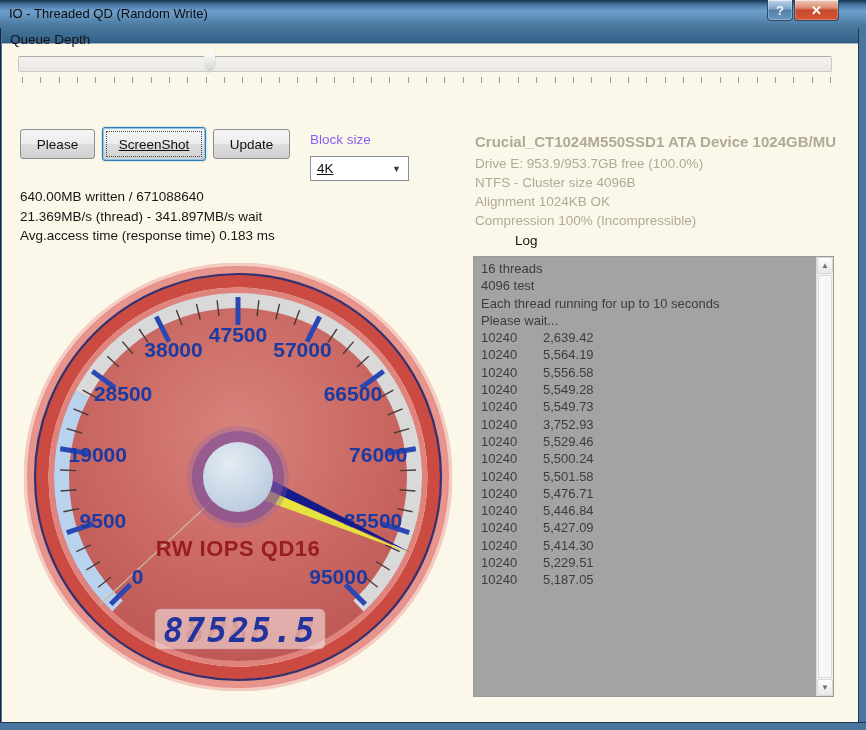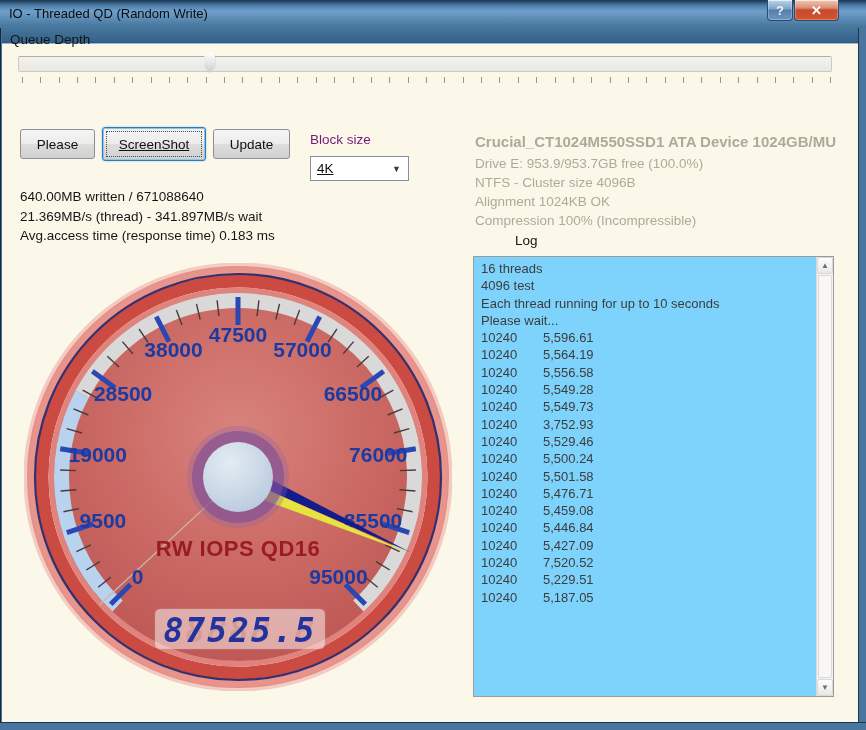--- a/index.html
+++ b/index.html
@@ -58,40 +58,40 @@
     background:linear-gradient(180deg,#f5f5f5 0%,#ececec 49%,#dedede 50%,#d0d0d0 100%);
     border:1px solid #8e8e8e; border-radius:3px; font-size:13.5px; color:#101010;
   }
   #btn-start  { left:20px;  top:129px; width:75px; }
   #btn-update { left:213px; top:129px; width:77px; }
   #btn-screenshot {
     left:102px; top:127px; width:104px; height:34px;
     border:1px solid #2f7cb5; box-shadow:inset 0 0 0 1px #8ec5e8, 0 0 2px #7ab8de;text-decoration:underline;
   }
   .focus-dots { position:absolute; inset:3px; border:1px dotted #4a4a4a; pointer-events:none; }
-  .bs-label { position:absolute; left:310px; top:132px; font-size:13.5px; color:#701a75; }
+  .bs-label { position:absolute; left:310px; top:132px; font-size:13.5px; color:#8b5cf6; }
   .combo {
     position:absolute; left:310px; top:156px; width:99px; height:25px;
     background:#ffffff; border:1px solid #87909a; display:flex; align-items:center;
     font-size:13.5px; color:#101010;
   }
   .combo-value { padding-left:6px;text-decoration:underline; }
   .combo-arrow { margin-left:auto; margin-right:7px; font-size:9px; color:#3a3a3a; }
 
   
   .stats { position:absolute; left:20px; top:187px; font-size:13.5px; line-height:19.5px; color:#161616; }
   .device { position:absolute; left:475px; top:133px; width:381px; overflow:hidden; white-space:nowrap; color:#afa998; }
   .device-title { font-weight:bold; font-size:15px; margin-bottom:4px; }
   .device-line { font-size:13.5px; line-height:19px; }
 
   
   .log-label { position:absolute; left:475px; top:233px; font-size:13.5px; color:#141414;margin-left:40px; }
   .logbox {
     position:absolute; left:473px; top:256px; width:361px; height:441px;
-    background:#7dd3fc; border:1px solid #9b9b9b;
+    background:#a3a3a3; border:1px solid #9b9b9b;
   }
   .log-content {
     position:absolute; left:0; top:3px; right:18px; bottom:0; padding-left:7px;
     font-size:13px; line-height:17.3px; color:#3d3d3d; overflow:hidden; white-space:nowrap;
   }
   .log-col1 { display:inline-block; width:62px; }
   .scrollbar { position:absolute; right:0; top:0; width:17px; height:100%; background:#f3f2f0; border-left:1px solid #dcdcdc; }
   .scroll-btn {
     position:absolute; left:0; width:16px; height:17px; display:flex; align-items:center; justify-content:center;
     font-size:8px; color:#6e6e6e; background:linear-gradient(180deg,#fdfdfd,#e9e8e6);
@@ -200,34 +200,33 @@
   <div class="device-line">Compression 100% (Incompressible)</div>
 </div>
 
 <div class="log-label">Log</div>
 <div class="logbox">
   <div class="log-content" id="log-content">
       <div>16 threads</div>
       <div>4096 test</div>
       <div>Each thread running for up to 10 seconds</div>
       <div>Please wait...</div>
-      <div><span class="log-col1">10240</span><span>5,596.61</span></div>
+      <div><span class="log-col1">10240</span><span>2,639.42</span></div>
       <div><span class="log-col1">10240</span><span>5,564.19</span></div>
       <div><span class="log-col1">10240</span><span>5,556.58</span></div>
       <div><span class="log-col1">10240</span><span>5,549.28</span></div>
       <div><span class="log-col1">10240</span><span>5,549.73</span></div>
       <div><span class="log-col1">10240</span><span>3,752.93</span></div>
       <div><span class="log-col1">10240</span><span>5,529.46</span></div>
       <div><span class="log-col1">10240</span><span>5,500.24</span></div>
       <div><span class="log-col1">10240</span><span>5,501.58</span></div>
       <div><span class="log-col1">10240</span><span>5,476.71</span></div>
-      <div><span class="log-col1">10240</span><span>5,459.08</span></div>
       <div><span class="log-col1">10240</span><span>5,446.84</span></div>
       <div><span class="log-col1">10240</span><span>5,427.09</span></div>
-      <div><span class="log-col1">10240</span><span>7,520.52</span></div>
+      <div><span class="log-col1">10240</span><span>5,414.30</span></div>
       <div><span class="log-col1">10240</span><span>5,229.51</span></div>
       <div><span class="log-col1">10240</span><span>5,187.05</span></div>
     </div>
   <div class="scrollbar">
     <div class="scroll-btn scroll-up">
       <span>▲</span>
     </div>
     <div class="scroll-thumb"></div>
     <div class="scroll-btn scroll-down">
       <span>▼</span>

